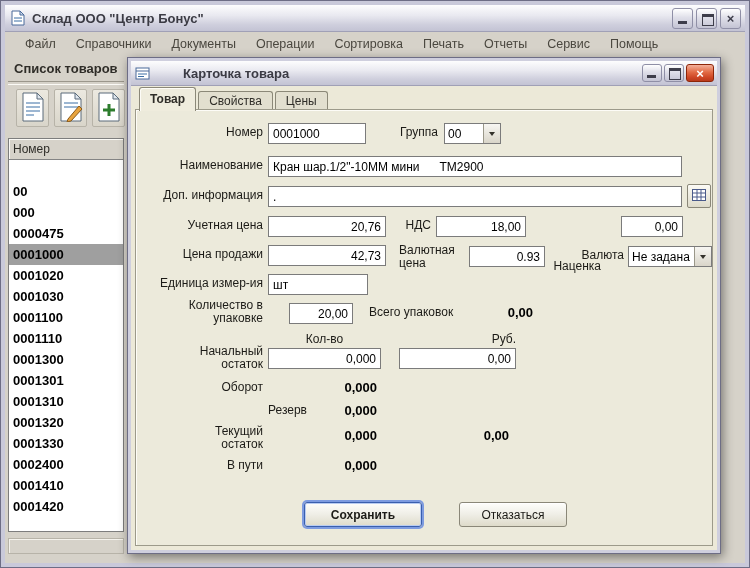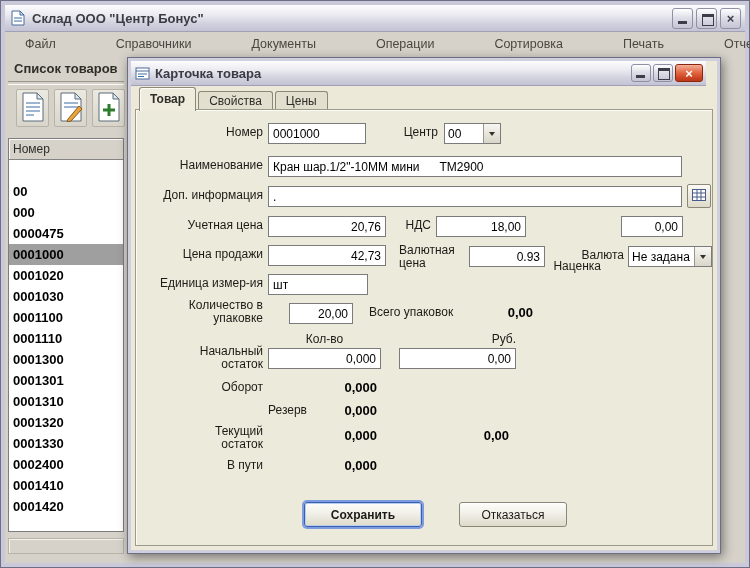--- a/index.html
+++ b/index.html
@@ -12,41 +12,41 @@
     border-bottom:1px solid #a0a0b6;}
   .titlebar .title-text{font-size:13px;font-weight:bold;color:#3b3b44;margin-left:6px;white-space:nowrap;}
   .title-icon{width:16px;height:16px;margin-left:5px;flex:0 0 auto;display:flex;}
   .win-buttons{margin-left:auto;margin-right:4px;display:flex;gap:3px;}
   .win-btn{position:relative;width:21px;height:21px;border:1px solid #8f8fa6;border-radius:3px;
     background:linear-gradient(180deg,#ffffff,#dfdfe9 45%,#c4c4d4);padding:0;display:flex;align-items:center;justify-content:center;}
   .icon-min{position:absolute;left:5px;bottom:4px;width:9px;height:3px;background:#3d3d4a;}
   .icon-max{position:absolute;left:5px;top:5px;width:10px;height:8px;border:1px solid #3d3d4a;border-top-width:3px;background:transparent;}
   .icon-x{font-size:13px;font-weight:bold;color:#3d3d4a;line-height:1;}
   
-  .menubar{position:absolute;left:5px;top:33px;right:5px;height:21px;display:flex;align-items:center;padding-left:10px;gap:40px;}
+  .menubar{position:absolute;left:5px;top:33px;right:5px;height:21px;display:flex;align-items:center;padding-left:10px;}
   .menu-item{font-size:12.5px;color:#4a473f;padding:2px 10px;}
   
   .panel-title{position:absolute;left:14px;top:61px;font-size:13px;font-weight:bold;color:#2f2d28;}
   .panel-sep{position:absolute;left:8px;top:81px;width:116px;height:2px;border-top:1px solid #9b978c;border-bottom:1px solid #fbfaf6;}
   .toolbar{position:absolute;left:16px;top:89px;display:flex;gap:5px;}
   .tool-btn{width:33px;height:38px;border:1px solid #b7b3a8;border-radius:2px;background:linear-gradient(180deg,#ece9e0,#d9d5ca);
     display:flex;align-items:center;justify-content:center;padding:0;}
   .listview{position:absolute;left:8px;top:138px;width:116px;height:394px;background:#fff;
     border:1px solid #7d7d7d;box-sizing:border-box;overflow:hidden;}
   .list-header{height:20px;line-height:20px;padding-left:4px;font-size:12px;color:#2f2d28;background:#d6d2c9;
     border-bottom:1px solid #848484;box-shadow:inset 1px 1px 0 #fbfaf6;}
   .list-row{height:21px;line-height:21px;padding-left:4px;font-size:13px;font-weight:bold;color:#000;white-space:nowrap;}
   .list-row.selected{background:#9f9f9f;}
   .panel-footer{position:absolute;left:8px;top:538px;width:116px;height:16px;background:#d6d2c9;
     border:1px solid #b7b3a8;box-sizing:border-box;box-shadow:inset 1px 1px 0 #f4f2ec;}
   
   .dialog{position:absolute;left:127px;top:57px;width:594px;height:497px;background:#ece9d8;
     box-shadow:2px 3px 10px rgba(0,0,0,.45), inset 0 0 0 1px #6d6d85, inset 0 0 0 4px #cfcfde;}
-  .dlg-titlebar{position:absolute;left:4px;top:4px;right:15px;height:24px;display:flex;align-items:center;
-    background:linear-gradient(180deg,#fdfdfe 0%,#e9e9f0 40%,#cfcfdd 75%,#c3c3d4 100%);border-bottom:1px solid #a0a0b6;}
+  .dlg-titlebar{position:absolute;left:4px;top:4px;right:4px;height:24px;display:flex;align-items:center;
+    background:linear-gradient(180deg,#fdfdfe 0%,#e9e9f0 40%,#cfcfdd 75%,#c3c3d4 100%);border-bottom:1px solid #a0a0b6;gap:28px;}
   .dlg-titlebar .title-text{font-size:13px;font-weight:bold;color:#3b3b44;margin-left:5px;}
   .dlg-buttons{margin-left:auto;margin-right:3px;display:flex;gap:2px;}
   .dlg-btn{position:relative;width:20px;height:18px;border:1px solid #8f8fa6;border-radius:3px;
     background:linear-gradient(180deg,#ffffff,#dfdfe9 45%,#c4c4d4);padding:0;display:flex;align-items:center;justify-content:center;}
   .dlg-btn.close{width:28px;border:1px solid #8d2508;
     background:linear-gradient(180deg,#f3b09b,#e26a44 45%,#cc4423 80%,#b83a1c);}
   .dlg-btn.close .icon-x{color:#fff;}
   .dlg-btn .icon-min{left:4px;bottom:3px;}
   .dlg-btn .icon-max{left:4px;top:3px;}
   
@@ -206,21 +206,21 @@
     <div class="tab-strip">
         <div class="tab active">Товар</div>
         <div class="tab">Свойства</div>
         <div class="tab">Цены</div>
       </div>
 
     <div class="tab-page">
 
       <div class="lbl r" style="left:2px;top:16px;width:125px;">Номер</div>
       <input class="field" style="left: 132px; top: 13px; width: 98px;" value="0001000">
-      <div class="lbl r" style="left:230px;top:16px;width:72px;">Центр</div>
+      <div class="lbl r" style="left:230px;top:16px;width:72px;">Группа</div>
       <div class="combo" style="left:308px;top:13px;width:57px;">
         <input value="00" style="">
         <span class="combo-arrow">
             <span class="tri-down"></span>
           </span>
       </div>
 
       <div class="lbl r" style="left:2px;top:49px;width:125px;">Наименование</div>
       <input class="field" style="left: 132px; top: 46px; width: 414px;" value="Кран шар.1/2&quot;-10ММ мини      ТМ2900">
 

